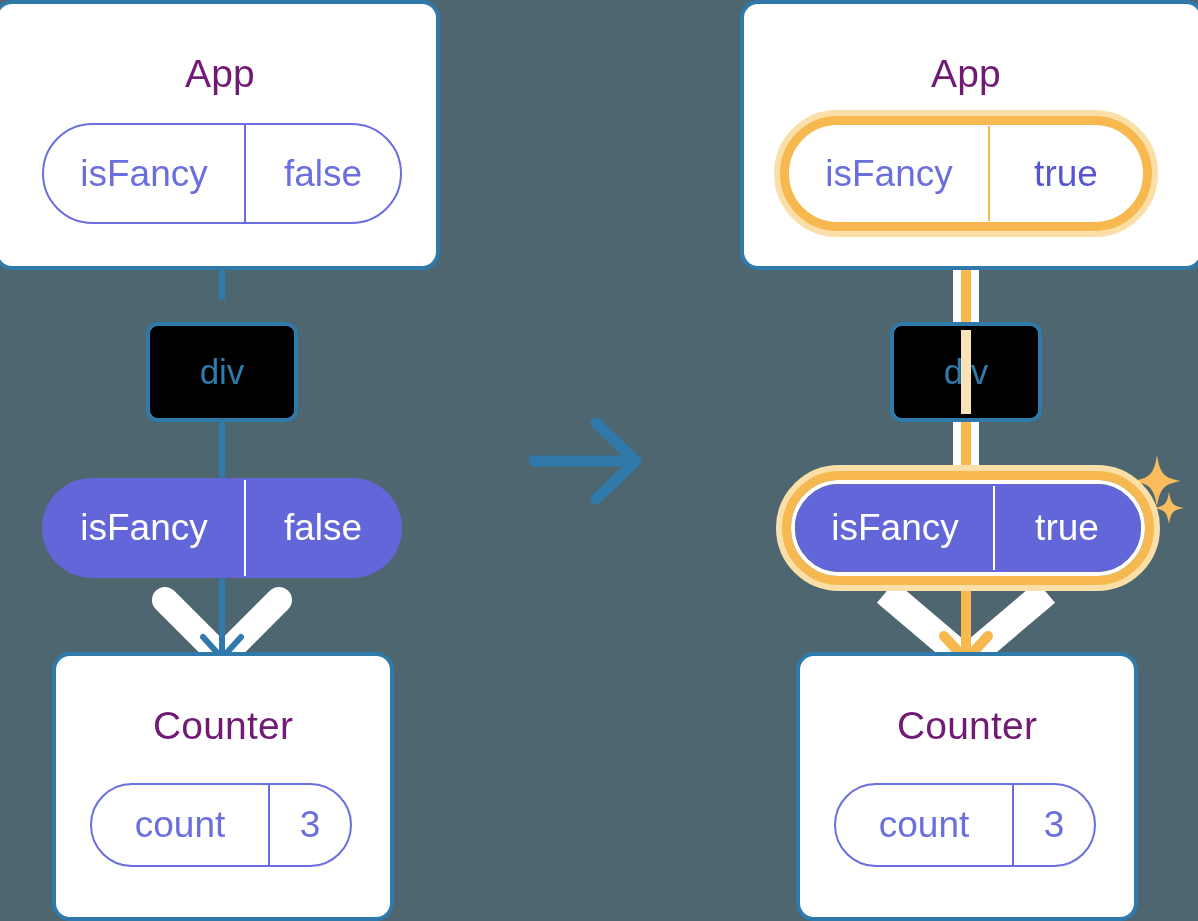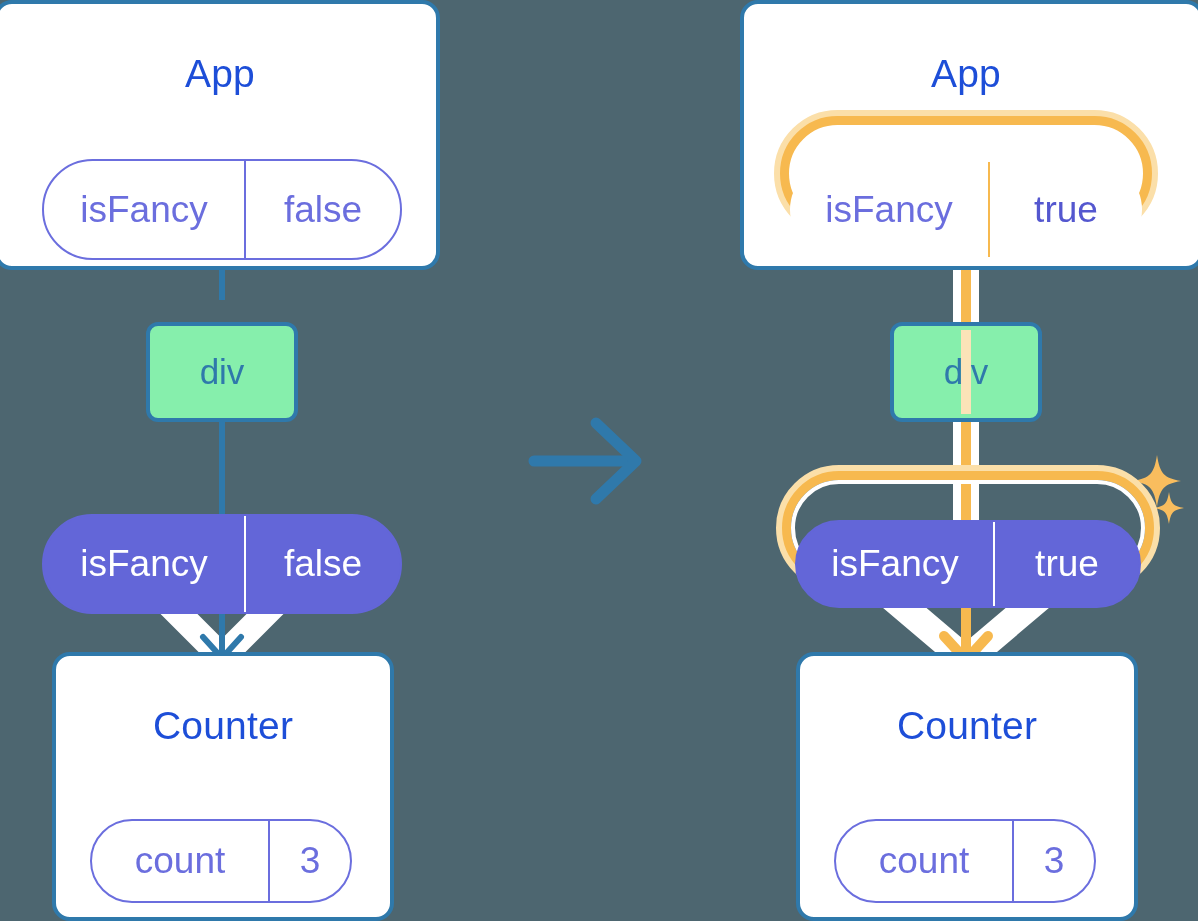--- a/index.html
+++ b/index.html
@@ -18,43 +18,42 @@
     position:absolute;
     background:#ffffff;
     border:4px solid #2f79ab;
     border-radius:18px;
     box-sizing:border-box;
   }
   .card-title{
     position:absolute;
     left:0;right:0;
     text-align:center;
-    color:#1d4ed8;
+    color:#701a75;
     font-size:39px;
     letter-spacing:.2px;
     font-weight:400;
   }
   .div-box{
     position:absolute;
-    background:#86efac;
+    background:#000000;
     border:4px solid #2f79ab;
     border-radius:12px;
     box-sizing:border-box;
     display:flex;align-items:center;justify-content:center;
     color:#2f79ab;font-size:35px;
   }
 
   
   .pill{
     position:absolute;
     box-sizing:border-box;
     display:flex;align-items:stretch;
     border-radius:999px;
     overflow:hidden;
-    margin-top:36px;
   }
   .pill-outline{
     border:2px solid #6b6ede;
     background:transparent;
   }
   .pill-filled{
     background:#6366d8;
     border:2px solid #6366d8;
   }
   .pill .cell{

